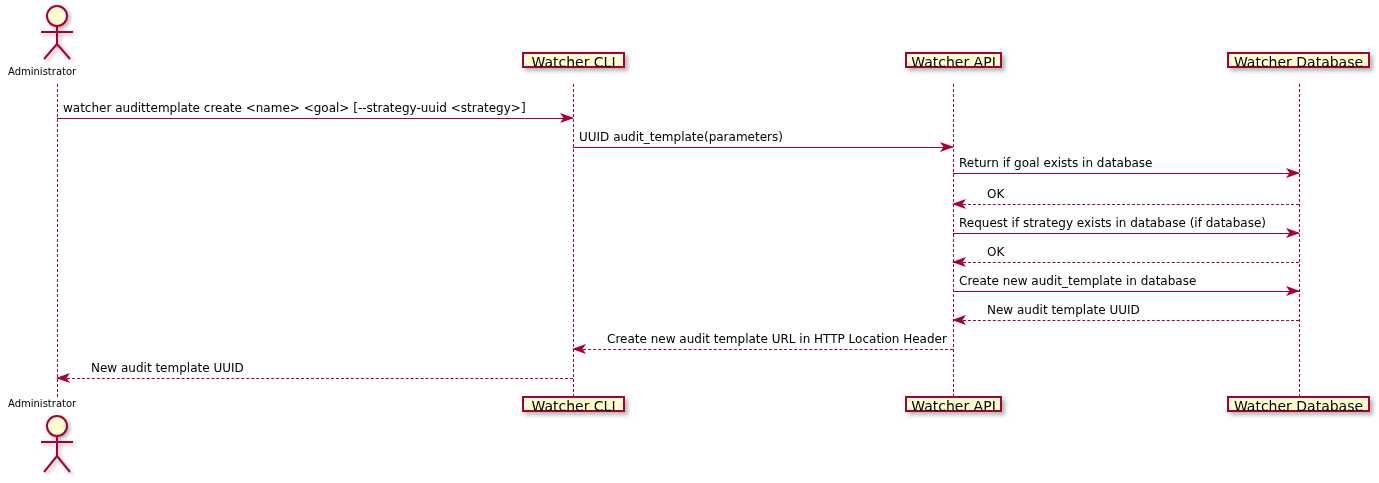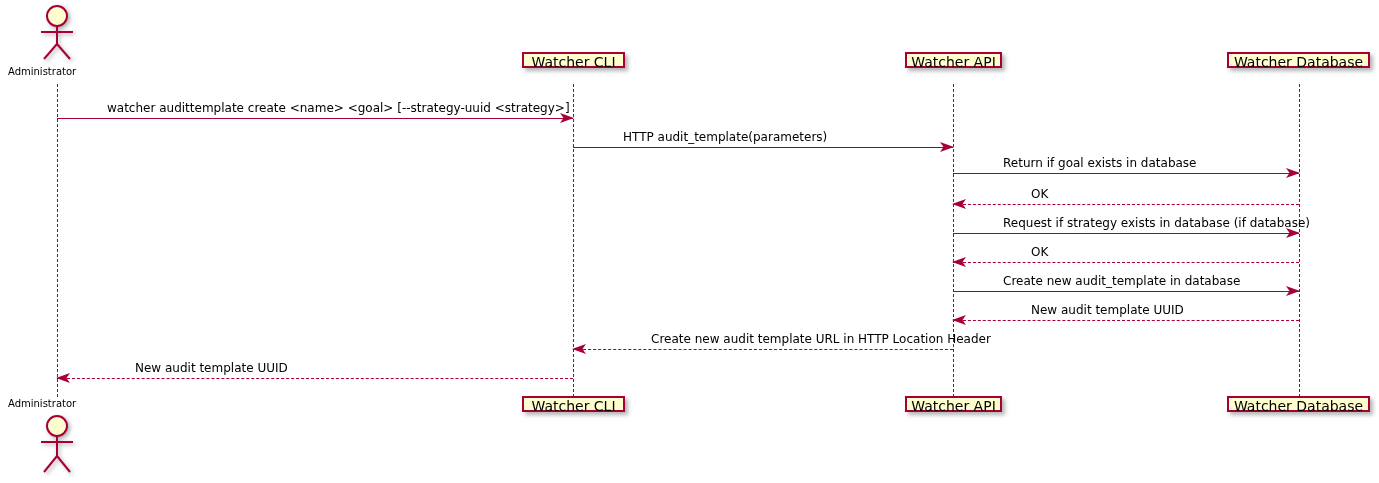--- a/index.html
+++ b/index.html
@@ -28,21 +28,21 @@
   .actor-label{
     position:absolute;font-size:10px;color:var(--text);white-space:nowrap;
   }
   .actor-svg{position:absolute;filter:drop-shadow(2px 2px 2px rgba(120,120,120,0.6));}
   .msg{position:absolute;height:0;}
   .msg .line{position:absolute;left:0;right:0;top:0;height:0;}
   .msg.solid .line{border-top:1.5px solid var(--accent);}
   .msg.dashed .line{border-top:1px dashed var(--accent);}
   .msg .label{
     position:absolute;top:-17px;white-space:nowrap;
-    font-size:12px;color:var(--text);margin-left:44px;
+    font-size:12px;color:var(--text);
   }
   .msg.dir-right .label{left:6px;}
   .msg.dir-left .label{left:34px;}
   .msg .head{position:absolute;top:-5px;line-height:0;}
   .msg.dir-right .head{right:-1px;}
   .msg.dir-left .head{left:-1px;}
 </style>
 </head>
 <body>
 
@@ -95,21 +95,21 @@
     <span class="label">watcher audittemplate create &lt;name&gt; &lt;goal&gt; [--strategy-uuid &lt;strategy&gt;]</span>
     <div class="line"></div>
     <span class="head">
       <svg width="14" height="10" viewBox="0 0 14 10">
           <path d="M0,0 L14,5 L0,10 L3.5,5 Z" fill="#A80036"></path>
         </svg>
     </span>
   </div>
 
   <div class="msg solid dir-right" style="left:573px;top:147px;width:380px;">
-    <span class="label">HTTP audit_template(parameters)</span>
+    <span class="label">UUID audit_template(parameters)</span>
     <div class="line"></div>
     <span class="head">
       <svg width="14" height="10" viewBox="0 0 14 10">
           <path d="M0,0 L14,5 L0,10 L3.5,5 Z" fill="#A80036"></path>
         </svg>
     </span>
   </div>
 
   <div class="msg solid dir-right" style="left:953px;top:173px;width:346px;">
     <span class="label">Return if goal exists in database</span>

